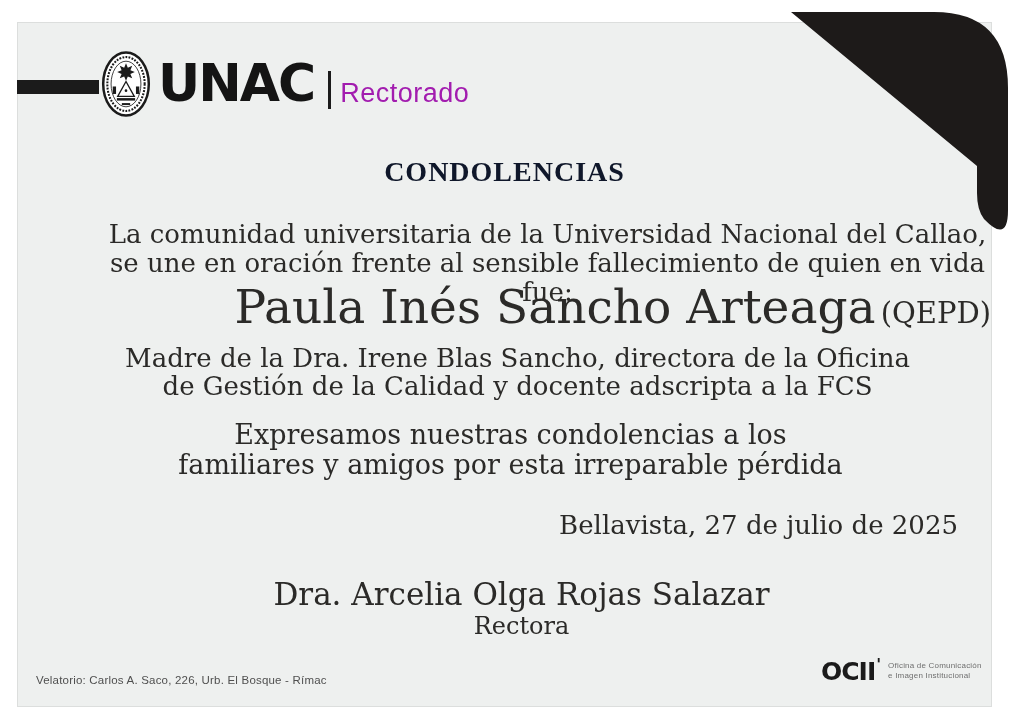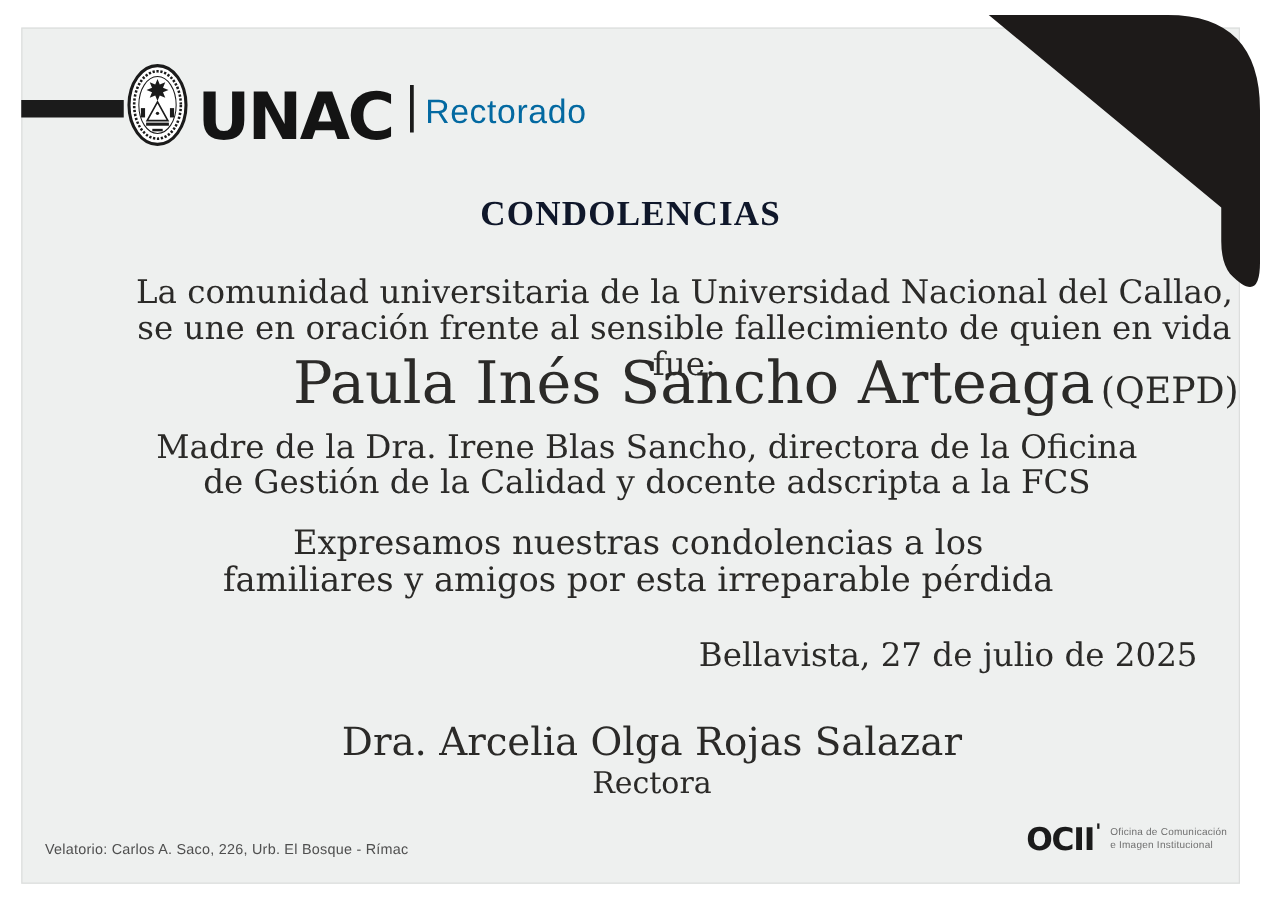--- a/index.html
+++ b/index.html
@@ -6,28 +6,28 @@
   html,body { width:1024px; height:725px; background:#ffffff; font-family:"Liberation Sans", sans-serif; }
   .canvas { position:relative; width:1024px; height:725px; background:#ffffff; overflow:hidden; }
   .card {
     position:absolute; left:17px; top:22px; width:975px; height:685px;
     background:#eef0ef; border:1px solid #dcdedd;
   }
 
   
   .accent-bar { position:absolute; left:-1px; top:57px; width:82px; height:14px; background:#1b1b1b; }
   .seal { position:absolute; left:83px; top:27px; width:50px; height:68px; }
-  .brand-row { position:absolute; left:140px; top:45px; height:62px; display:flex; align-items:flex-start; }
+  .brand-row { position:absolute; left:140px; top:24px; height:62px; display:flex; align-items:flex-end; }
   .brand-word {
     font-family:"DejaVu Sans", sans-serif; font-weight:bold; font-size:52px;
     letter-spacing:-2px; color:#141414; line-height:1;
   }
   .brand-divider { width:3px; height:38px; background:#1b1b1b; margin:0 9px 0 14px; }
   .brand-division {
-    font-family:"Liberation Sans", sans-serif; font-size:27px; color:#0369a1;
+    font-family:"Liberation Sans", sans-serif; font-size:27px; color:#a21caf;
     letter-spacing:0.5px; padding-top:6px;
   }
 
   
   .ribbon { position:absolute; top:0; right:0; width:240px; height:250px; }
 
   
   .script { font-family:"DejaVu Serif", serif; color:#2b2a28; }
   .doc-title {
     position:absolute; left:0; top:133px; width:100%; text-align:center;

